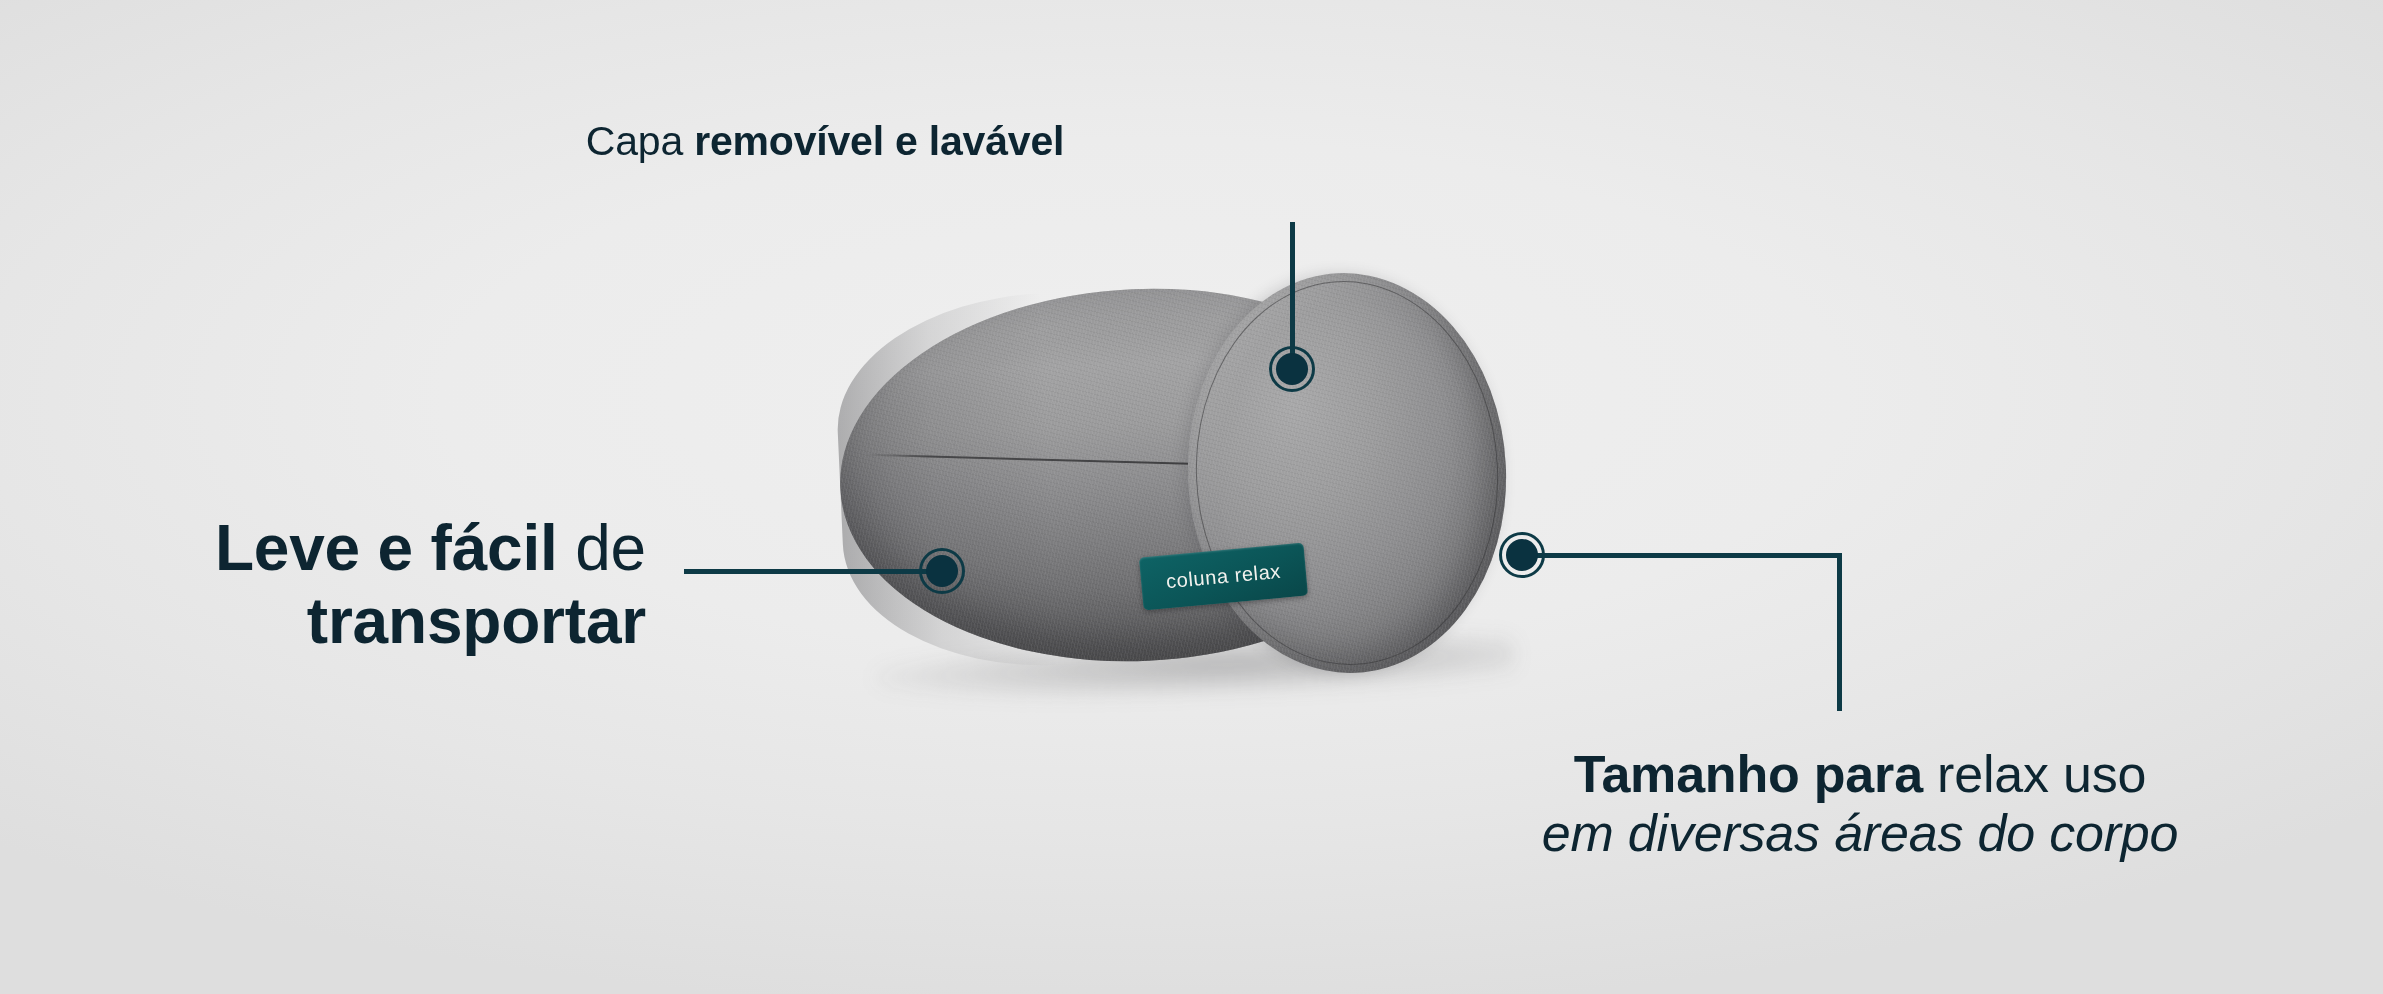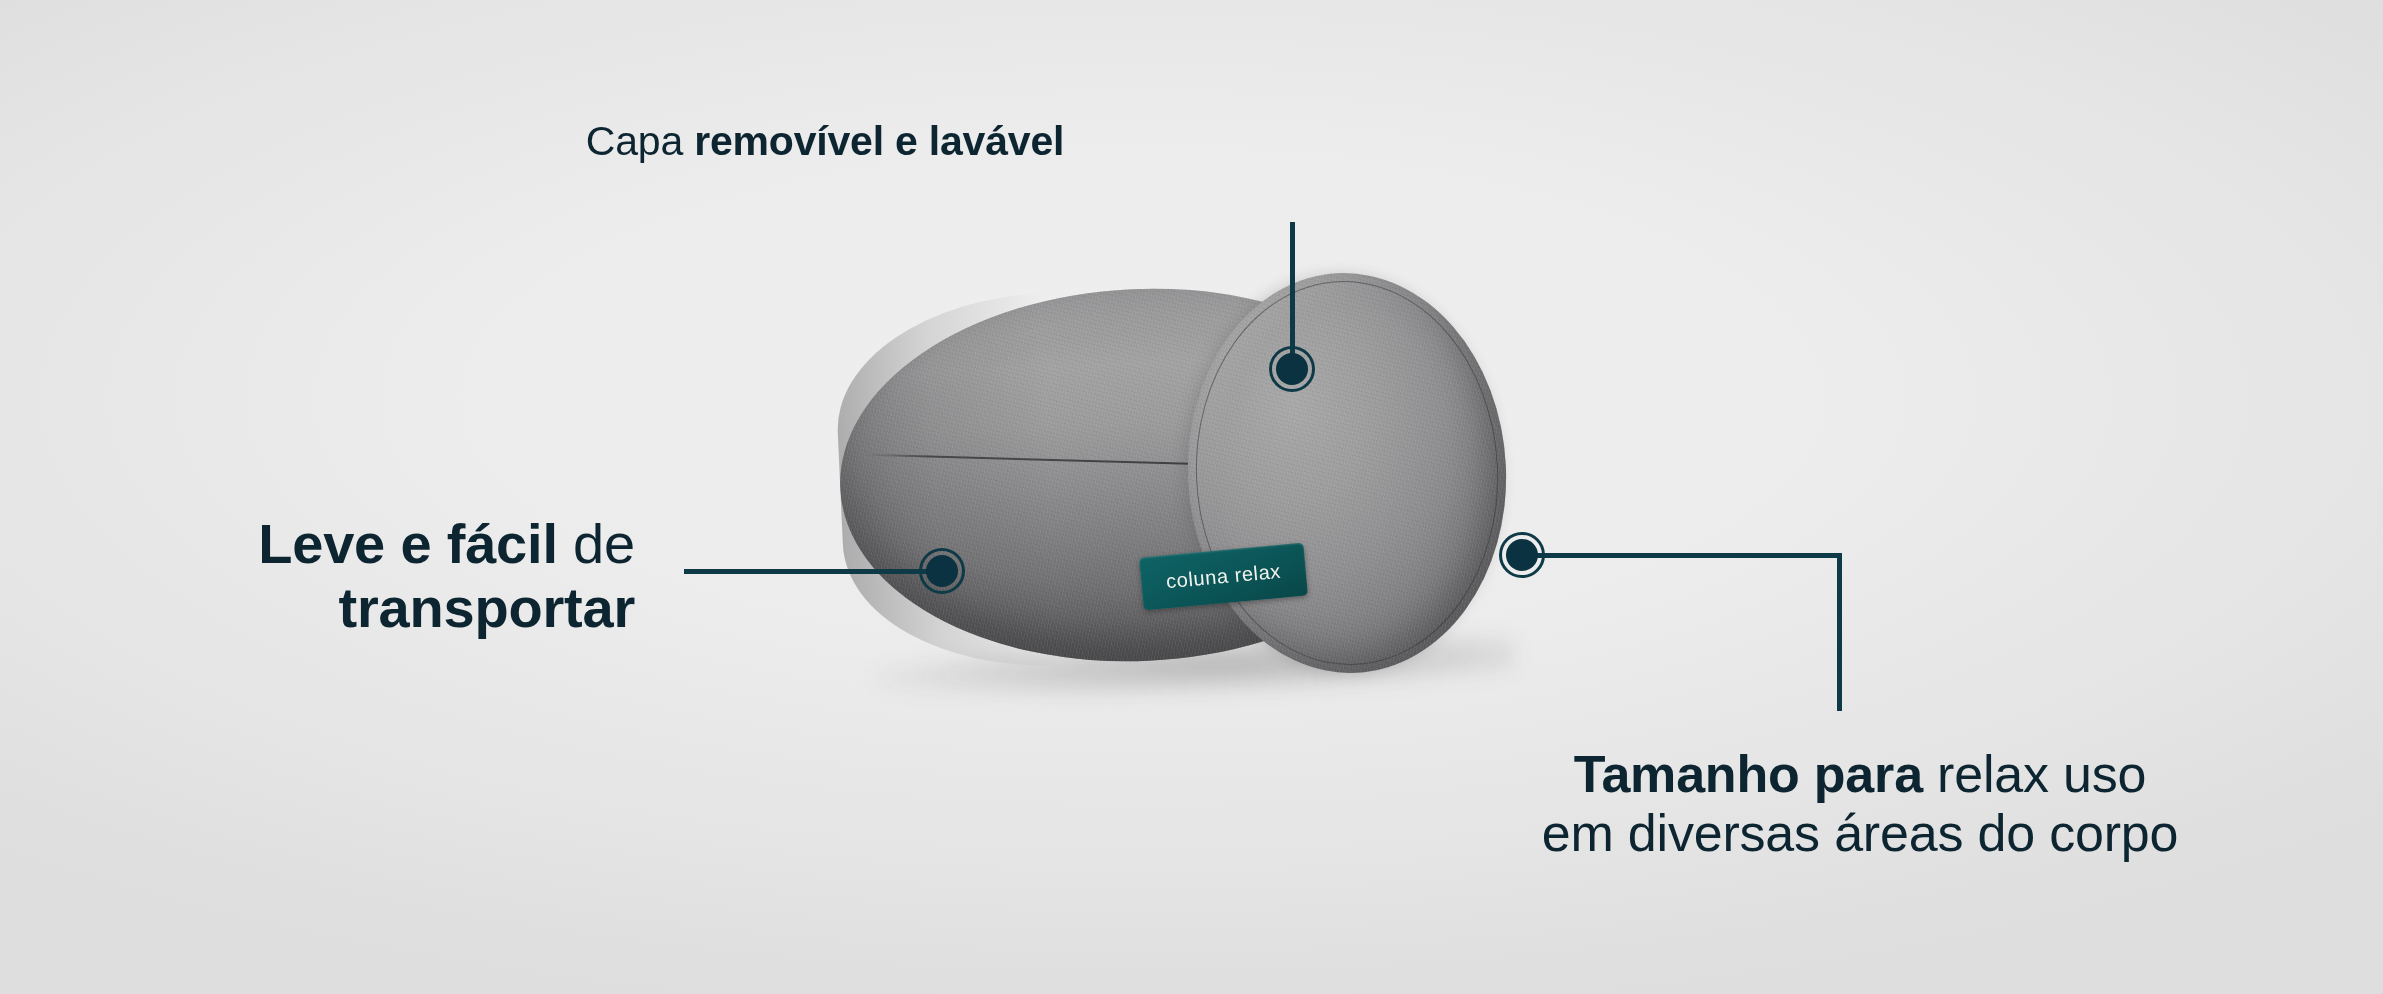--- a/index.html
+++ b/index.html
@@ -30,35 +30,35 @@
   .callout .r { font-weight: 400; }
 
   #callout-top {
     left: 0;
     top: 118px;
     width: 1650px;
     text-align: center;
     font-size: 41px;
   }
   #callout-left {
-    left: 105px;
+    left: 116px;
     top: 512px;
     width: 530px;
     text-align: right;
-    font-size: 56px;
+    font-size: 64px;
   }
   #callout-left .line2 { display: block; font-weight: bold; }
   #callout-right {
     left: 1440px;
     top: 745px;
     width: 840px;
     text-align: center;
     font-size: 52px;
   }
-  #callout-right .line2 { display: block; }
+  #callout-right .line2 { display: block; font-style: italic; }
 
   
   .leader {
     position: absolute;
     background: #0d3a46;
   }
   #leader-top-v   { left: 1290px; top: 222px;  width: 5px;  height: 148px; }
   #leader-left-h  { left: 684px;  top: 569px;  width: 264px; height: 5px; }
   #leader-right-h { left: 1522px; top: 553px;  width: 320px; height: 5px; }
   #leader-right-v { left: 1837px; top: 553px;  width: 5px;  height: 158px; }

